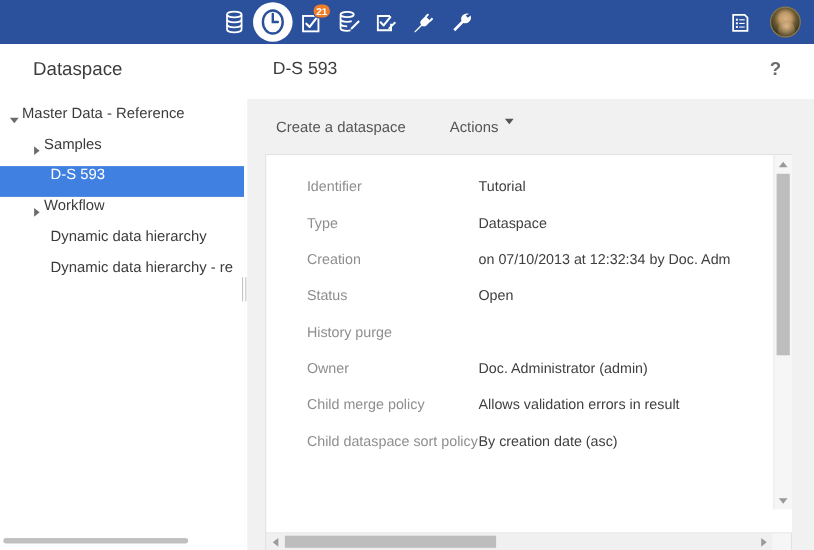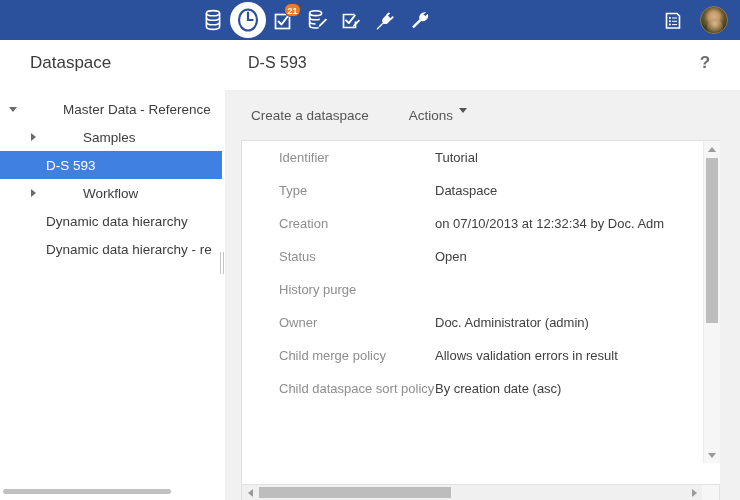--- a/index.html
+++ b/index.html
@@ -94,25 +94,24 @@
   
   .sidebar {
     position: absolute; left: 0; top: 90px; width: 222px; height: 410px;
     background: #ffffff;
     overflow: hidden;
   }
   .tree { padding-top: 5px; }
   .tree-item {
     position: relative;
     height: 28px;
-    display: flex; align-items: center;
+    display: flex; 
     font-size: 13.5px; color: #3c3c3c;
     white-space: nowrap;
     cursor: pointer;
-    gap: 43px;
   }
   .tree-item .twisty {
     width: 14px; height: 28px;
     display: flex; align-items: center; justify-content: center;
     flex: 0 0 auto;
   }
   .tree-item .tw-shape { width: 0; height: 0; }
   .tw-down { border-left: 4.5px solid transparent; border-right: 4.5px solid transparent; border-top: 5.5px solid #6b6b6b; }
   .tw-right { border-top: 4.5px solid transparent; border-bottom: 4.5px solid transparent; border-left: 5.5px solid #6b6b6b; }
   .tree-item.selected { background: #4080e0; color: #ffffff; }
@@ -174,20 +173,21 @@
   .panel {
     position: absolute; left: 16px; top: 50px; width: 479px; height: 345px;
     background: #ffffff;
     border: 1px solid #e2e2e2;
     border-right: none;
     overflow: hidden;
   }
   .panel-body {
     position: absolute; left: 0; top: 0; width: 462px; height: 322px;
     overflow: hidden;
+    padding-top: 12px;
   }
   .prow {
     display: flex;
     height: 33px;
     align-items: center;
     white-space: nowrap;
   }
   .pkey {
     width: 193px;
     padding-left: 37px;

